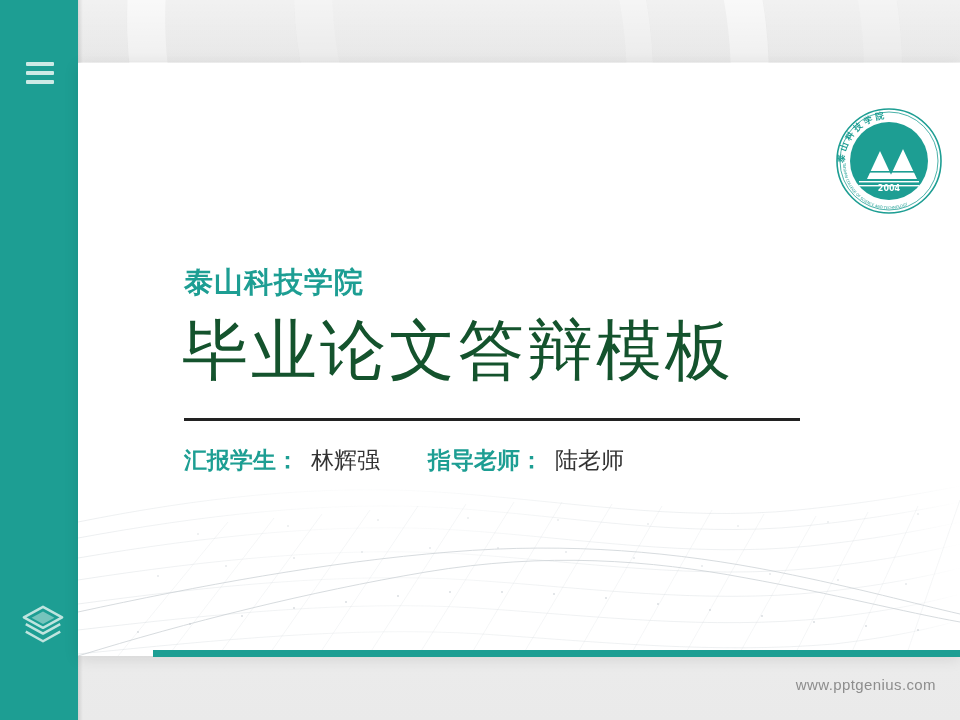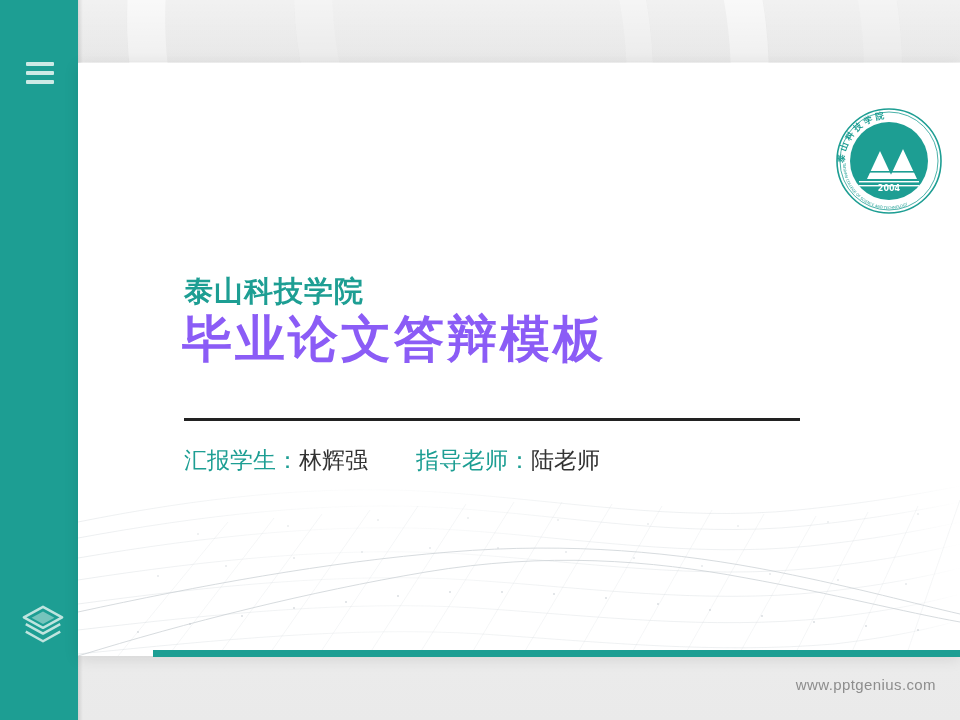--- a/index.html
+++ b/index.html
@@ -40,29 +40,29 @@
   .card{position:absolute;left:78px;top:63px;width:882px;height:593px;background:#ffffff;
     box-shadow:0 3px 14px rgba(0,0,0,0.10);overflow:hidden;}
 
   
   .mesh{position:absolute;left:0;bottom:0;width:882px;height:230px;opacity:.55;}
 
   
   .logo{position:absolute;left:755px;top:42px;width:112px;height:112px;}
 
   
-  .school{position:absolute;left:106px;top:209px;
+  .school{position:absolute;left:106px;top:200px;
     font-size:29px;font-weight:bold;color:#1d9e93;letter-spacing:1px;white-space:nowrap;}
   .main-title{position:absolute;left:104px;top:243px;
-    font-size:50px;font-weight:bold;color:#8b5cf6;letter-spacing:3px;white-space:nowrap;
+    font-size:66px;font-weight:normal;color:#14532d;letter-spacing:3px;white-space:nowrap;
     font-family:"DejaVu Sans","Liberation Sans",sans-serif;}
   .rule{position:absolute;left:106px;top:355px;width:616px;height:3px;background:#222;}
   .people{position:absolute;left:106px;top:382px;white-space:nowrap;font-size:23px;}
-  .people .lbl{color:#1d9e93;font-weight:normal;}
-  .people .val{color:#333;}
+  .people .lbl{color:#1d9e93;font-weight:bold;}
+  .people .val{color:#333;margin-left:12px;}
   .people .gap{display:inline-block;width:48px;}
 
   
   .underbar{position:absolute;left:153px;top:650px;width:807px;height:7px;background:#1d9e93;}
 
   
   .footer-url{position:absolute;right:24px;top:676px;
     font-size:15px;color:#8d8d8d;letter-spacing:.4px;}
 </style>
 </head>

